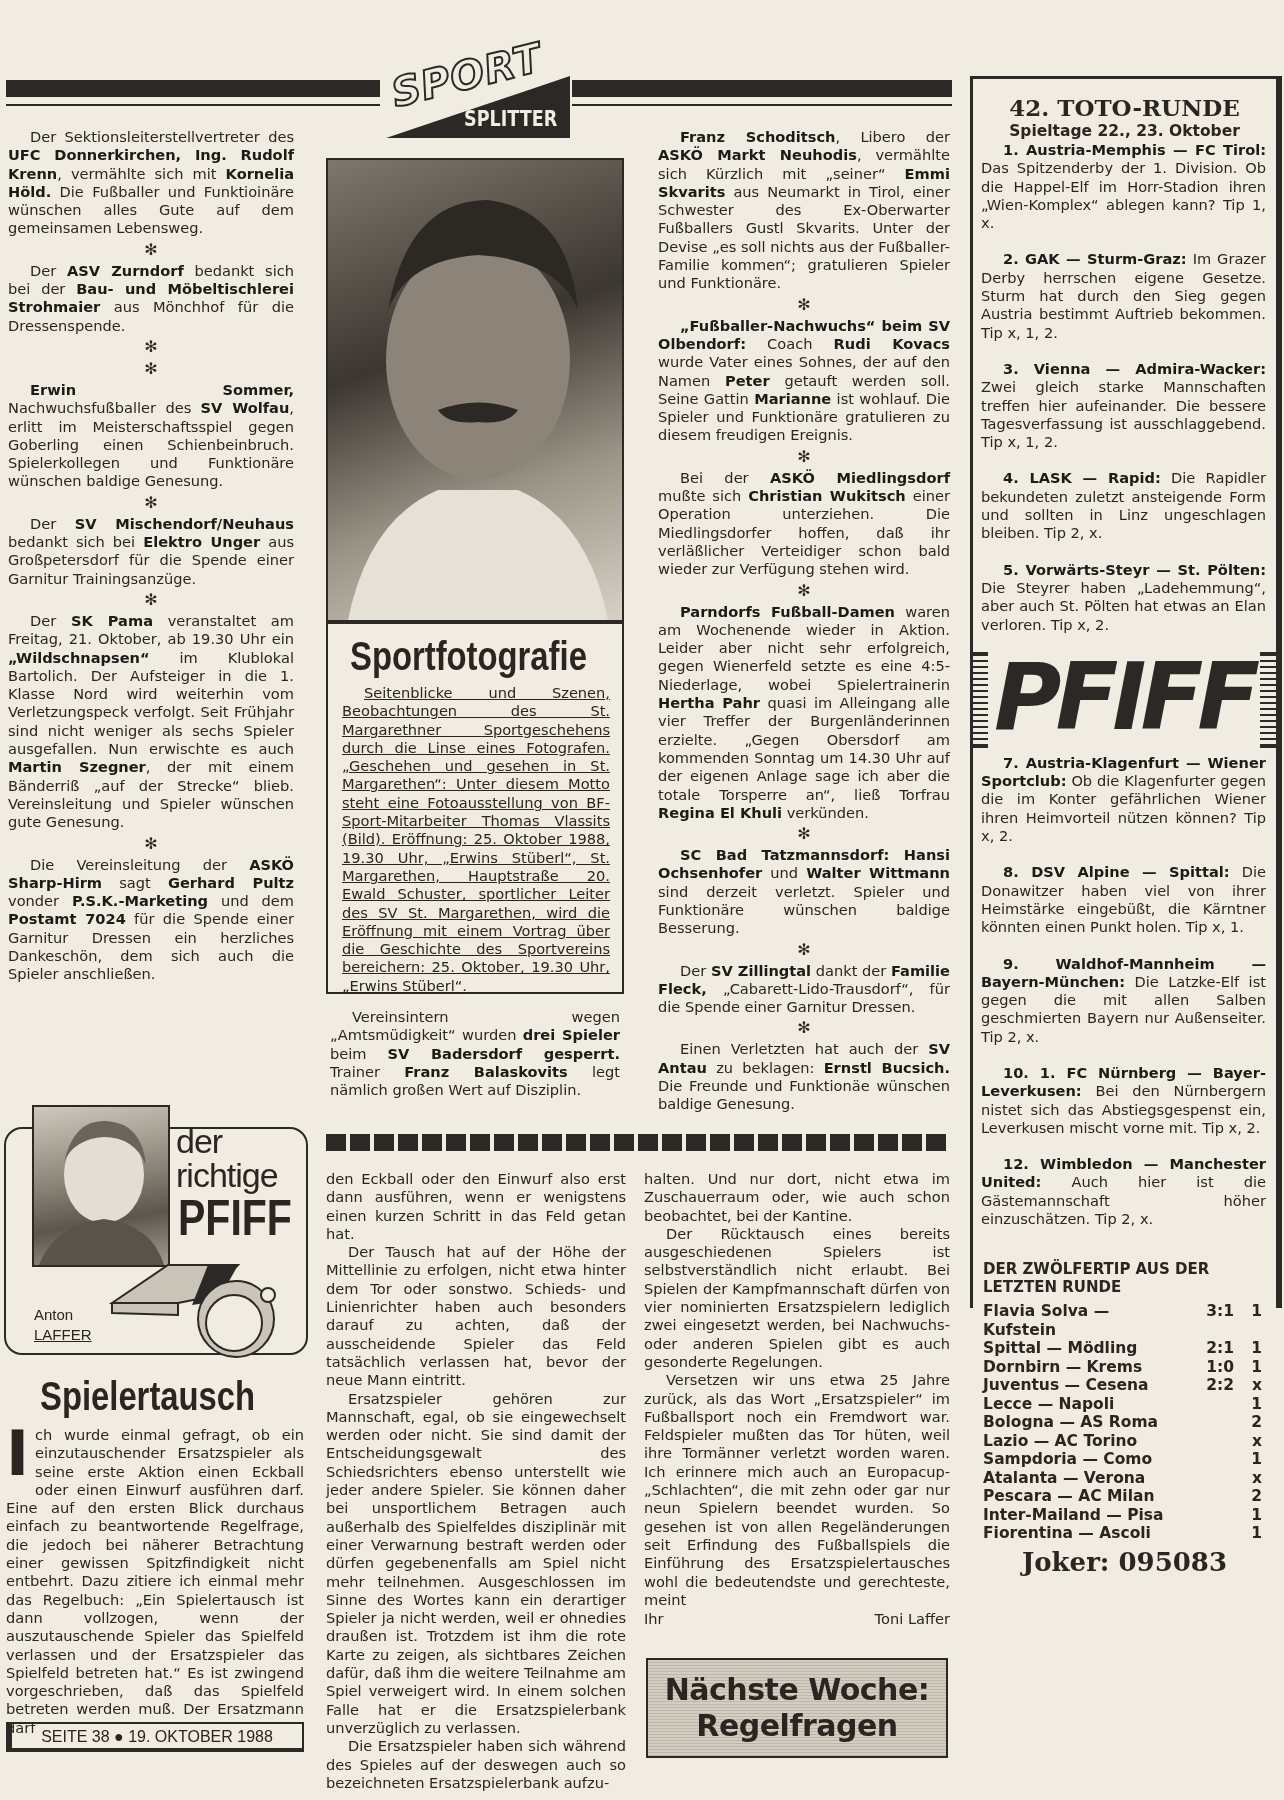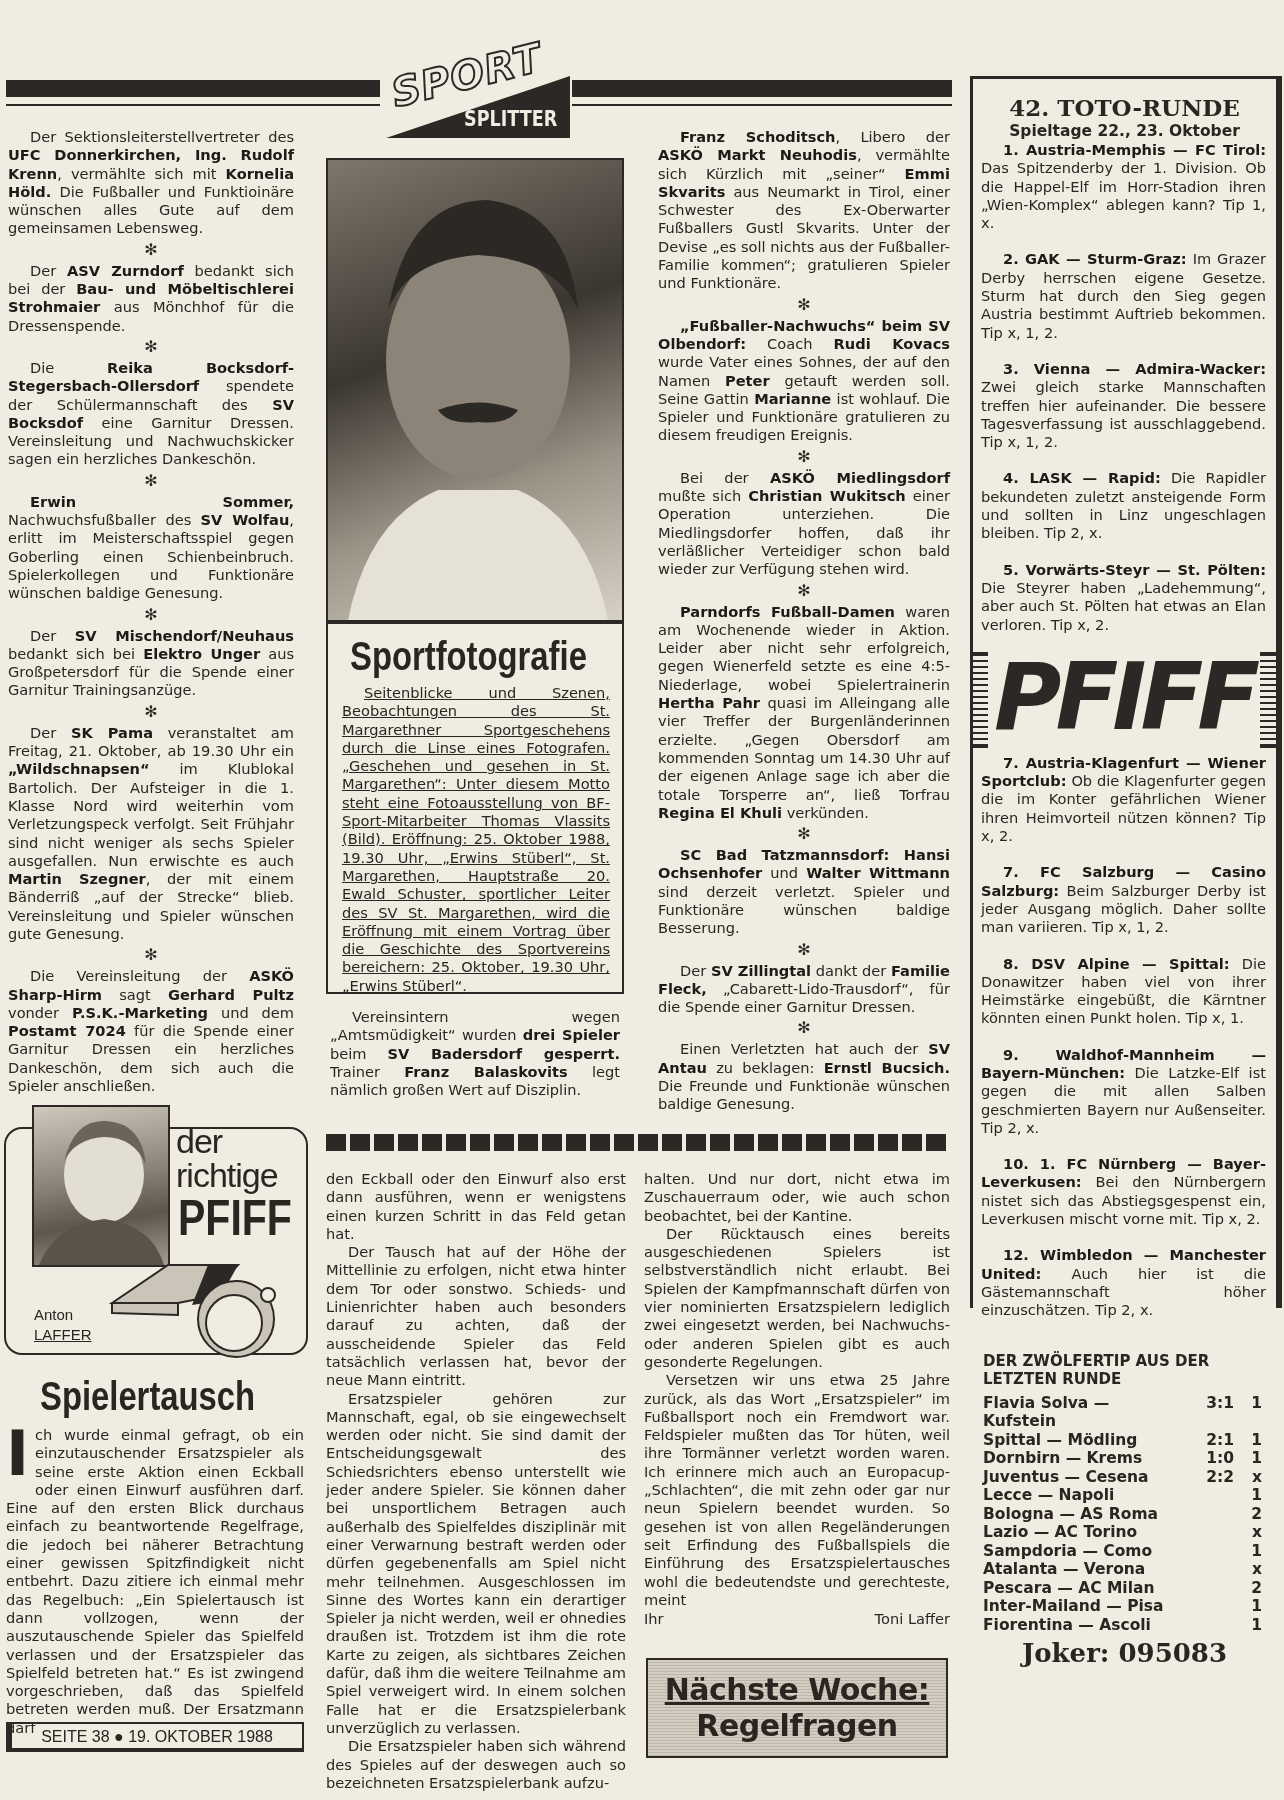--- a/index.html
+++ b/index.html
@@ -38,21 +38,20 @@
   </svg>
   <div class="abs" style="left:4px;top:6px;font-size:40px;font-weight:bold;font-style:italic;color:#f1ece1;-webkit-text-stroke:2px #2b2825;transform:rotate(-14deg);letter-spacing:1px;">SPORT</div>
   <div class="abs" style="left:78px;top:60px;font-size:22px;font-weight:bold;color:#f1ece1;transform:scaleX(0.8);transform-origin:left top;">SPLITTER</div>
 </div>
 
 <div class="abs col" id="col1" style="left:8px;top:128px;width:286px;">
     <p>Der Sektionsleiterstellvertreter des <b>UFC Donnerkirchen, Ing. Rudolf Krenn</b>, vermählte sich mit <b>Kornelia Höld.</b> Die Fußballer und Funktioinäre wünschen alles Gute auf dem gemeinsamen Lebensweg.</p>
     <div class="star">✻</div>
     <p>Der <b>ASV Zurndorf</b> bedankt sich bei der <b>Bau- und Möbeltischlerei Strohmaier</b> aus Mönchhof für die Dressenspende.</p>
     <div class="star">✻</div>
-    <p>Die <b>Reika Bocksdorf-Stegersbach-Ollersdorf</b> spendete der Schülermannschaft des <b>SV Bocksdof</b> eine Garnitur Dressen. Vereinsleitung und Nachwuchskicker sagen ein herzliches Dankeschön.</p>
     <div class="star">✻</div>
     <p><b>Erwin Sommer,</b> Nachwuchsfußballer des <b>SV Wolfau</b>, erlitt im Meisterschaftsspiel gegen Goberling einen Schienbeinbruch. Spielerkollegen und Funktionäre wünschen baldige Genesung.</p>
     <div class="star">✻</div>
     <p>Der <b>SV Mischendorf/Neuhaus</b> bedankt sich bei <b>Elektro Unger</b> aus Großpetersdorf für die Spende einer Garnitur Trainingsanzüge.</p>
     <div class="star">✻</div>
     <p>Der <b>SK Pama</b> veranstaltet am Freitag, 21. Oktober, ab 19.30 Uhr ein <b>„Wildschnapsen“</b> im Klublokal Bartolich. Der Aufsteiger in die 1. Klasse Nord wird weiterhin vom Verletzungspeck verfolgt. Seit Frühjahr sind nicht weniger als sechs Spieler ausgefallen. Nun erwischte es auch <b>Martin Szegner</b>, der mit einem Bänderriß „auf der Strecke“ blieb. Vereinsleitung und Spieler wünschen gute Genesung.</p>
     <div class="star">✻</div>
     <p>Die Vereinsleitung der <b>ASKÖ Sharp-Hirm</b> sagt <b>Gerhard Pultz</b> vonder <b>P.S.K.-Marketing</b> und dem <b>Postamt 7024</b> für die Spende einer Garnitur Dressen ein herzliches Dankeschön, dem sich auch die Spieler anschließen.</p>
   </div>
 
@@ -159,42 +158,41 @@
 <p style="text-indent: 0px;">halten. Und nur dort, nicht etwa im Zuschauerraum oder, wie auch schon beobachtet, bei der Kantine.</p>
     <p>Der Rücktausch eines bereits ausgeschiedenen Spielers ist selbstverständlich nicht erlaubt. Bei Spielen der Kampfmannschaft dürfen von vier nominierten Ersatzspielern lediglich zwei eingesetzt werden, bei Nachwuchs- oder anderen Spielen gibt es auch gesonderte Regelungen.</p>
     <p>Versetzen wir uns etwa 25 Jahre zurück, als das Wort „Ersatzspieler“ im Fußballsport noch ein Fremdwort war. Feldspieler mußten das Tor hüten, weil ihre Tormänner verletzt worden waren. Ich erinnere mich auch an Europacup-„Schlachten“, die mit zehn oder gar nur neun Spielern beendet wurden. So gesehen ist von allen Regeländerungen seit Erfindung des Fußballspiels die Einführung des Ersatzspielertausches wohl die bedeutendste und gerechteste, meint</p>
   </div>
 <div class="abs" style="left:644px;top:1610px;width:306px;display:flex;justify-content:space-between;font-size:14.6px;">
   <span>Ihr</span>
   <span>Toni Laffer</span>
 </div>
 
 <div class="abs box shade" style="left:646px;top:1658px;width:302px;height:100px;text-align:center;">
-  <div style="font-size:30px;font-weight:bold;line-height:36px;margin-top:12px;letter-spacing:-0.5px;text-decoration:underline;">Nächste Woche:</div>
+  <div style="font-size:30px;font-weight:bold;line-height:36px;margin-top:12px;letter-spacing:-0.5px;">Nächste Woche:</div>
   <div style="font-size:30px;font-weight:bold;line-height:36px;letter-spacing:-0.5px;">Regelfragen</div>
 </div>
 
 <div class="abs box" style="left:6px;top:1722px;width:298px;height:30px;border-left:6px solid #2b2825;border-bottom:4px solid #2b2825;font-size:16px;line-height:26px;text-align:center;font-family:'Liberation Sans',sans-serif;">SEITE 38 ● 19. OKTOBER 1988</div>
 
 <div class="abs" style="left:970px;top:76px;width:312px;height:1232px;border-left:3px solid #2b2825;border-top:3px solid #2b2825;border-right:6px solid #2b2825;box-sizing:border-box;">
   <div style="text-align:center;font-family:'DejaVu Serif','Liberation Serif',serif;font-weight:bold;font-size:23px;line-height:26px;margin-top:16px;">42. TOTO-RUNDE</div>
   <div style="text-align:center;font-weight:bold;font-size:15.5px;line-height:20px;">Spieltage 22., 23. Oktober</div>
   <div id="toto-top" class="col" style="padding:0 10px 0 8px;">
       <p style="margin-bottom: 18px;"><b>1. Austria-Memphis — FC Tirol:</b> Das Spitzenderby der 1. Division. Ob die Happel-Elf im Horr-Stadion ihren „Wien-Komplex“ ablegen kann? Tip 1, x.</p>
       <p style="margin-bottom: 18px;"><b>2. GAK — Sturm-Graz:</b> Im Grazer Derby herrschen eigene Gesetze. Sturm hat durch den Sieg gegen Austria bestimmt Auftrieb bekommen. Tip x, 1, 2.</p>
       <p style="margin-bottom: 18px;"><b>3. Vienna — Admira-Wacker:</b> Zwei gleich starke Mannschaften treffen hier aufeinander. Die bessere Tagesverfassung ist ausschlaggebend. Tip x, 1, 2.</p>
       <p style="margin-bottom: 18px;"><b>4. LASK — Rapid:</b> Die Rapidler bekundeten zuletzt ansteigende Form und sollten in Linz ungeschlagen bleiben. Tip 2, x.</p>
       <p style="margin-bottom: 18px;"><b>5. Vorwärts-Steyr — St. Pölten:</b> Die Steyrer haben „Ladehemmung“, aber auch St. Pölten hat etwas an Elan verloren. Tip x, 2.</p>
     </div>
   <div class="hatch" style="position:relative;height:92px;margin:10px -6px 6px -3px;border-top:2px solid #2b2825;border-bottom:2px solid #2b2825;">
     <div style="position:absolute;left:18px;top:-6px;font-size:92px;line-height:100px;font-weight:900;font-style:italic;letter-spacing:-6px;background:#f1ece1;padding:0 6px;color:#2b2825;">PFIFF</div>
   </div>
   <div id="toto-bottom" class="col" style="padding:0 10px 0 8px;">
       <p style="margin-bottom: 18px;"><b>7. Austria-Klagenfurt — Wiener Sportclub:</b> Ob die Klagenfurter gegen die im Konter gefährlichen Wiener ihren Heimvorteil nützen können? Tip x, 2.</p>
-      <p style="margin-bottom: 18px;"><b>7. FC Salzburg — Casino Salzburg:</b> Beim Salzburger Derby ist jeder Ausgang möglich. Daher sollte man variieren. Tip x, 1, 2.</p>
       <p style="margin-bottom: 18px;"><b>8. DSV Alpine — Spittal:</b> Die Donawitzer haben viel von ihrer Heimstärke eingebüßt, die Kärntner könnten einen Punkt holen. Tip x, 1.</p>
       <p style="margin-bottom: 18px;"><b>9. Waldhof-Mannheim — Bayern-München:</b> Die Latzke-Elf ist gegen die mit allen Salben geschmierten Bayern nur Außenseiter. Tip 2, x.</p>
       <p style="margin-bottom: 18px;"><b>10. 1. FC Nürnberg — Bayer-Leverkusen:</b> Bei den Nürnbergern nistet sich das Abstiegsgespenst ein, Leverkusen mischt vorne mit. Tip x, 2.</p>
       <p style="margin-bottom: 18px;"><b>12. Wimbledon — Manchester United:</b> Auch hier ist die Gästemannschaft höher einzuschätzen. Tip 2, x.</p>
     </div>
   <div style="padding:14px 14px 0 10px;font-weight:bold;font-size:15px;line-height:18px;">DER ZWÖLFERTIP AUS DER LETZTEN RUNDE</div>
   <div id="results" style="padding:6px 14px 0 10px;">
       <div class="toto-row">
         <span class="m">Flavia Solva — Kufstein</span>
         <span class="s">3:1</span>

